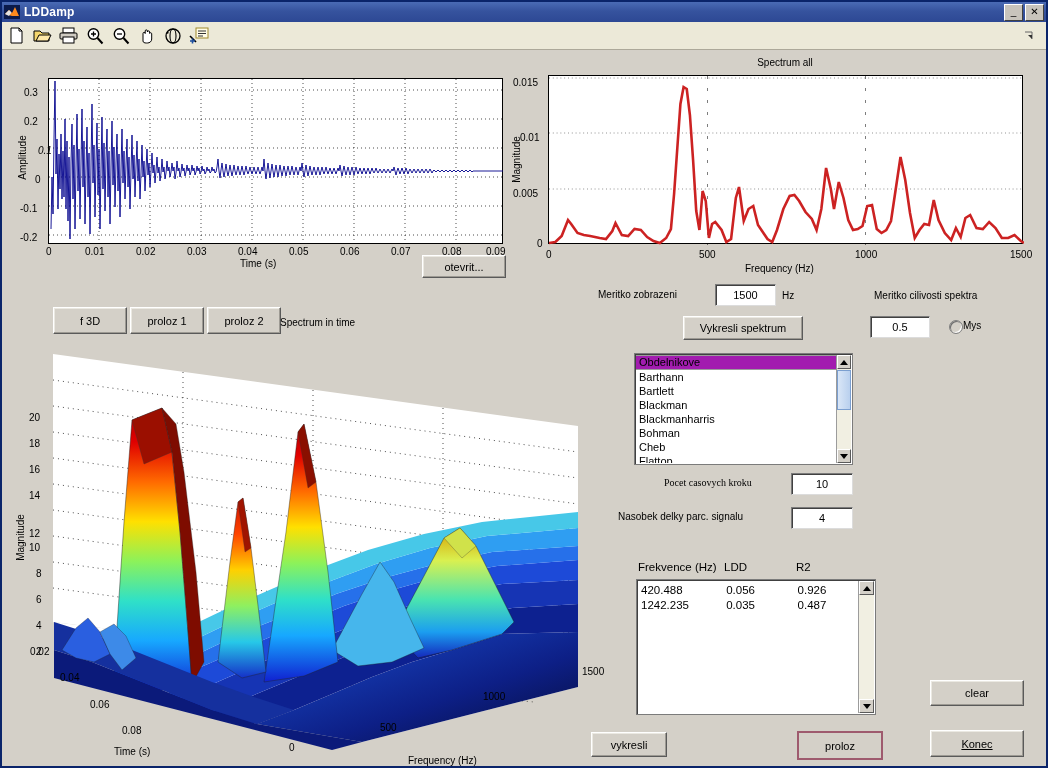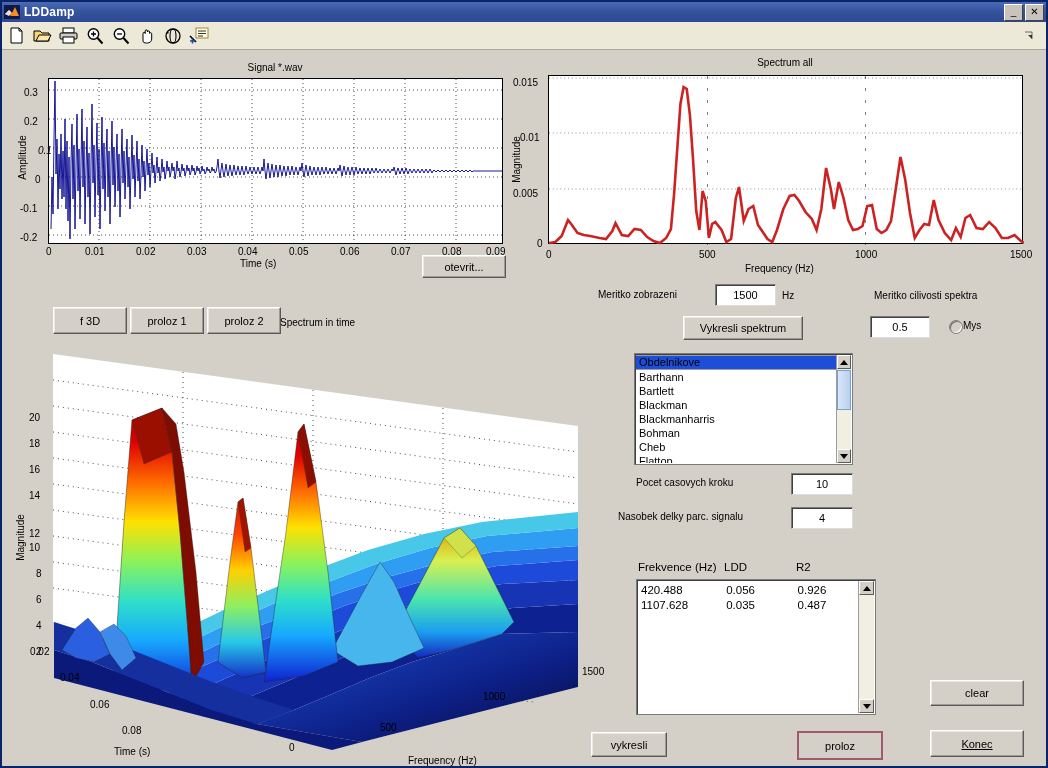--- a/index.html
+++ b/index.html
@@ -51,21 +51,21 @@
   .tick{position:absolute;font-size:10px;color:#000;white-space:nowrap;}
   .ylab{position:absolute;font-size:10px;color:#000;white-space:nowrap;
     transform-origin:center;transform:rotate(-90deg);}
 
   
   .listbox{position:absolute;background:#fff;border:1px solid #7b7b7b;
     box-shadow:inset 1px 1px 0 #404040;overflow:hidden;box-sizing:border-box;}
   .lb-items{position:absolute;left:1px;top:1px;right:15px;bottom:1px;overflow:hidden;}
   .lb-item{font-size:11px;height:14px;line-height:14px;padding-left:3px;color:#000;
     white-space:nowrap;font-family:"Liberation Sans",sans-serif;}
-  .lb-item.sel{background:#1d4ed8;border-top:1px solid #9c9c9c;
+  .lb-item.sel{background:#a21caf;border-top:1px solid #9c9c9c;
     border-bottom:1px solid #9c9c9c;height:13px;line-height:12px;}
   .sbar{position:absolute;top:1px;right:1px;bottom:1px;width:14px;background:#f1efe2;
     border-left:1px solid #9c9c9c;}
   .sb-arrow{position:absolute;left:0;width:14px;height:14px;background:#d4d0c8;
     border-top:1px solid #fff;border-left:1px solid #fff;
     border-right:1px solid #5a5a5a;border-bottom:1px solid #5a5a5a;
     box-sizing:border-box;display:flex;align-items:center;justify-content:center;}
   .sb-arrow.up{top:0;} .sb-arrow.dn{bottom:0;}
   .sb-thumb{position:absolute;left:0;width:14px;
     background:linear-gradient(90deg,#d9e6f7,#b9d0ee);
@@ -163,21 +163,20 @@
         </svg>
     </span>
     <span class="tb-right">
       <svg width="12" height="12" viewBox="0 0 12 12">
           <path d="M2 2 h7 v7" fill="none" stroke="#666"></path>
           <path d="M9 9 L5 5 h4 Z" fill="#333"></path>
         </svg>
     </span>
   </div>
 
-  <div class="axtitle" style="left:45px;top:60px;width:456px;">Signal *.wav</div>
   <div class="axes" style="left:46px;top:76px;width:455px;height:166px;">
     <svg width="455" height="166" viewBox="0 0 455 166" preserveAspectRatio="none">
       <g stroke="#000" stroke-width="0.7" stroke-dasharray="1,3">
         <line x1="50" y1="0" x2="50" y2="166"></line>
           <line x1="101" y1="0" x2="101" y2="166"></line>
         <line x1="152" y1="0" x2="152" y2="166"></line>
           <line x1="203" y1="0" x2="203" y2="166"></line>
         <line x1="254" y1="0" x2="254" y2="166"></line>
           <line x1="305" y1="0" x2="305" y2="166"></line>
         <line x1="356" y1="0" x2="356" y2="166"></line>
@@ -389,39 +388,39 @@
       <div class="sb-arrow up">
           <span class="caret u"></span>
         </div>
       <div class="sb-thumb" style="top:15px;height:40px;"></div>
       <div class="sb-arrow dn">
           <span class="caret d"></span>
         </div>
     </div>
   </div>
 
-  <div class="lbl" style="left:634px;top:475px;">Pocet casovych kroku</div>
+  <div class="lbl" style="left:662px;top:475px;font-family:Liberation Serif, serif;">Pocet casovych kroku</div>
   <div class="efield" style="left:789px;top:471px;width:60px;height:20px;">10</div>
   <div class="lbl" style="left:616px;top:509px;">Nasobek delky parc. signalu</div>
   <div class="efield" style="left:789px;top:505px;width:60px;height:20px;">4</div>
 
   <div class="hdrrow" style="left:636px;top:559px;justify-content:space-between;">
     <span class="res-c0">Frekvence (Hz)</span>
     <span class="res-c1">LDD</span>
     <span class="res-c2">R2</span>
   </div>
   <div class="respane" style="left:634px;top:577px;width:240px;height:136px;">
     <div class="res-rows">
       <div class="res-row">
         <span class="res-c0">420.488</span>
         <span class="res-c1">0.056</span>
         <span class="res-c2">0.926</span>
       </div>
       <div class="res-row">
-        <span class="res-c0">1107.628</span>
+        <span class="res-c0">1242.235</span>
         <span class="res-c1">0.035</span>
         <span class="res-c2">0.487</span>
       </div>
     </div>
     <div class="res-sbar">
       <div class="sb-arrow up" style="width:15px;">
           <span class="caret u"></span>
         </div>
       <div class="sb-arrow dn" style="width:15px;">
           <span class="caret d"></span>

